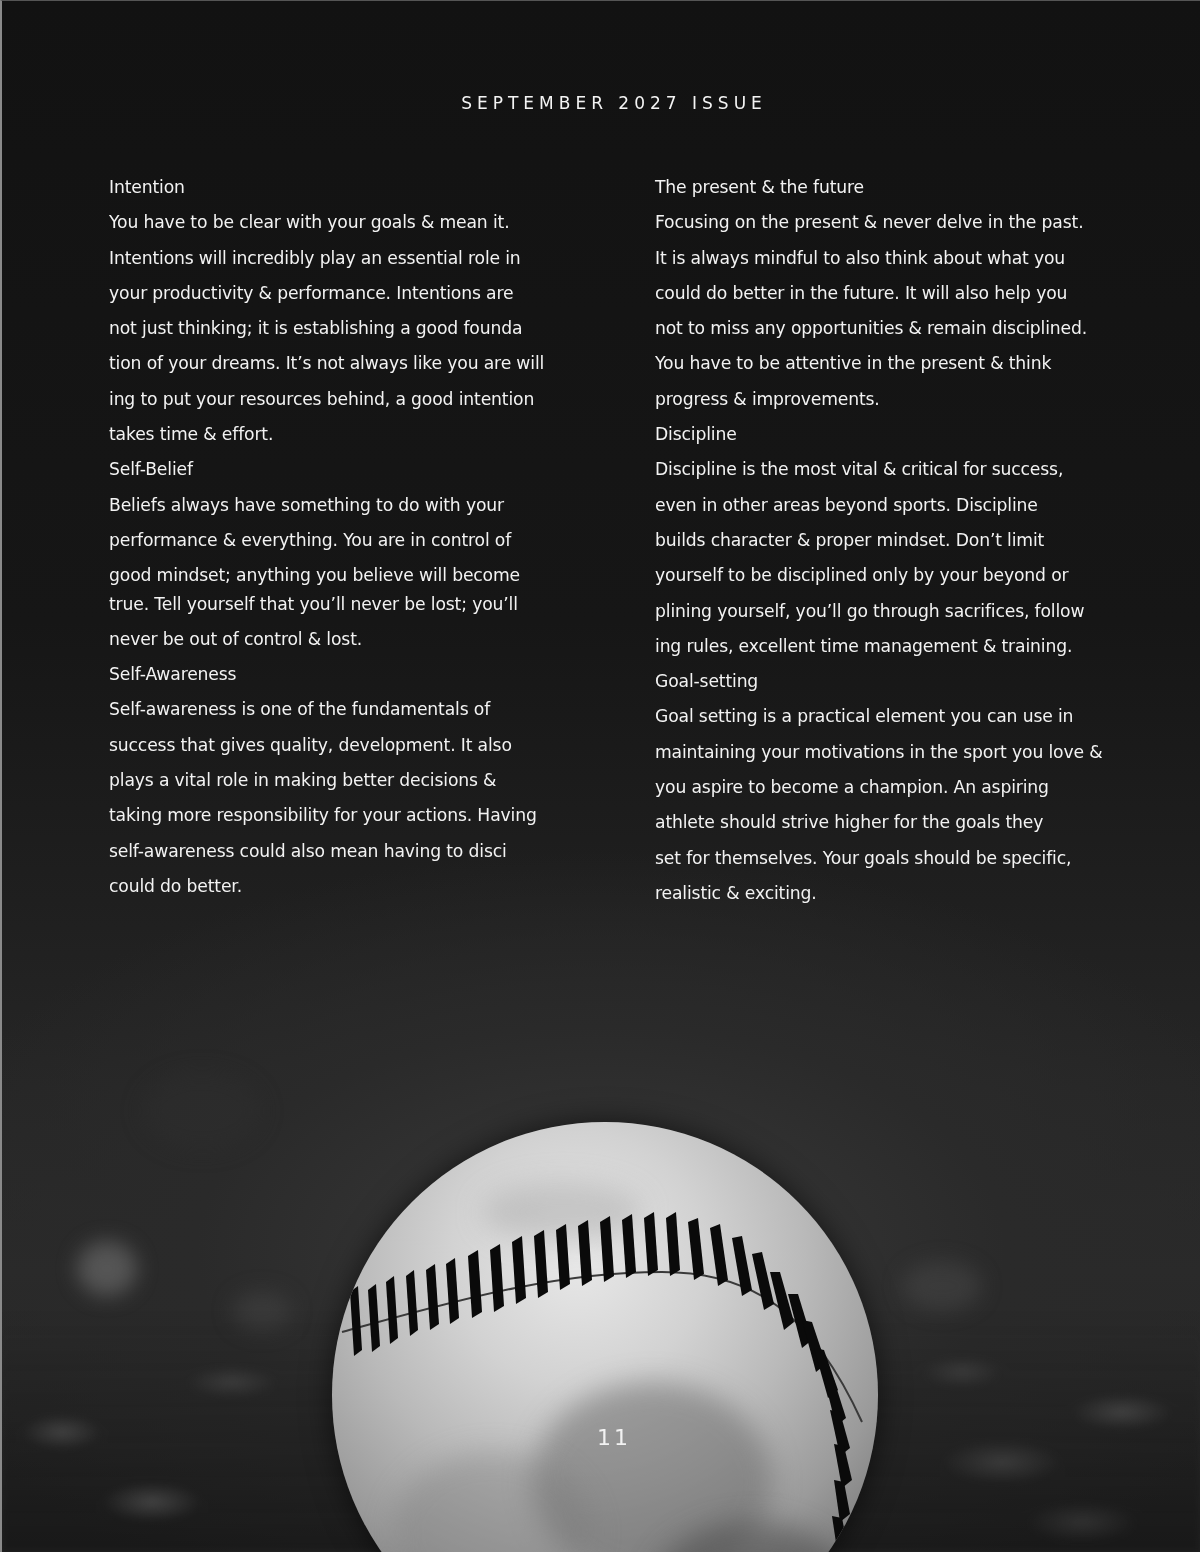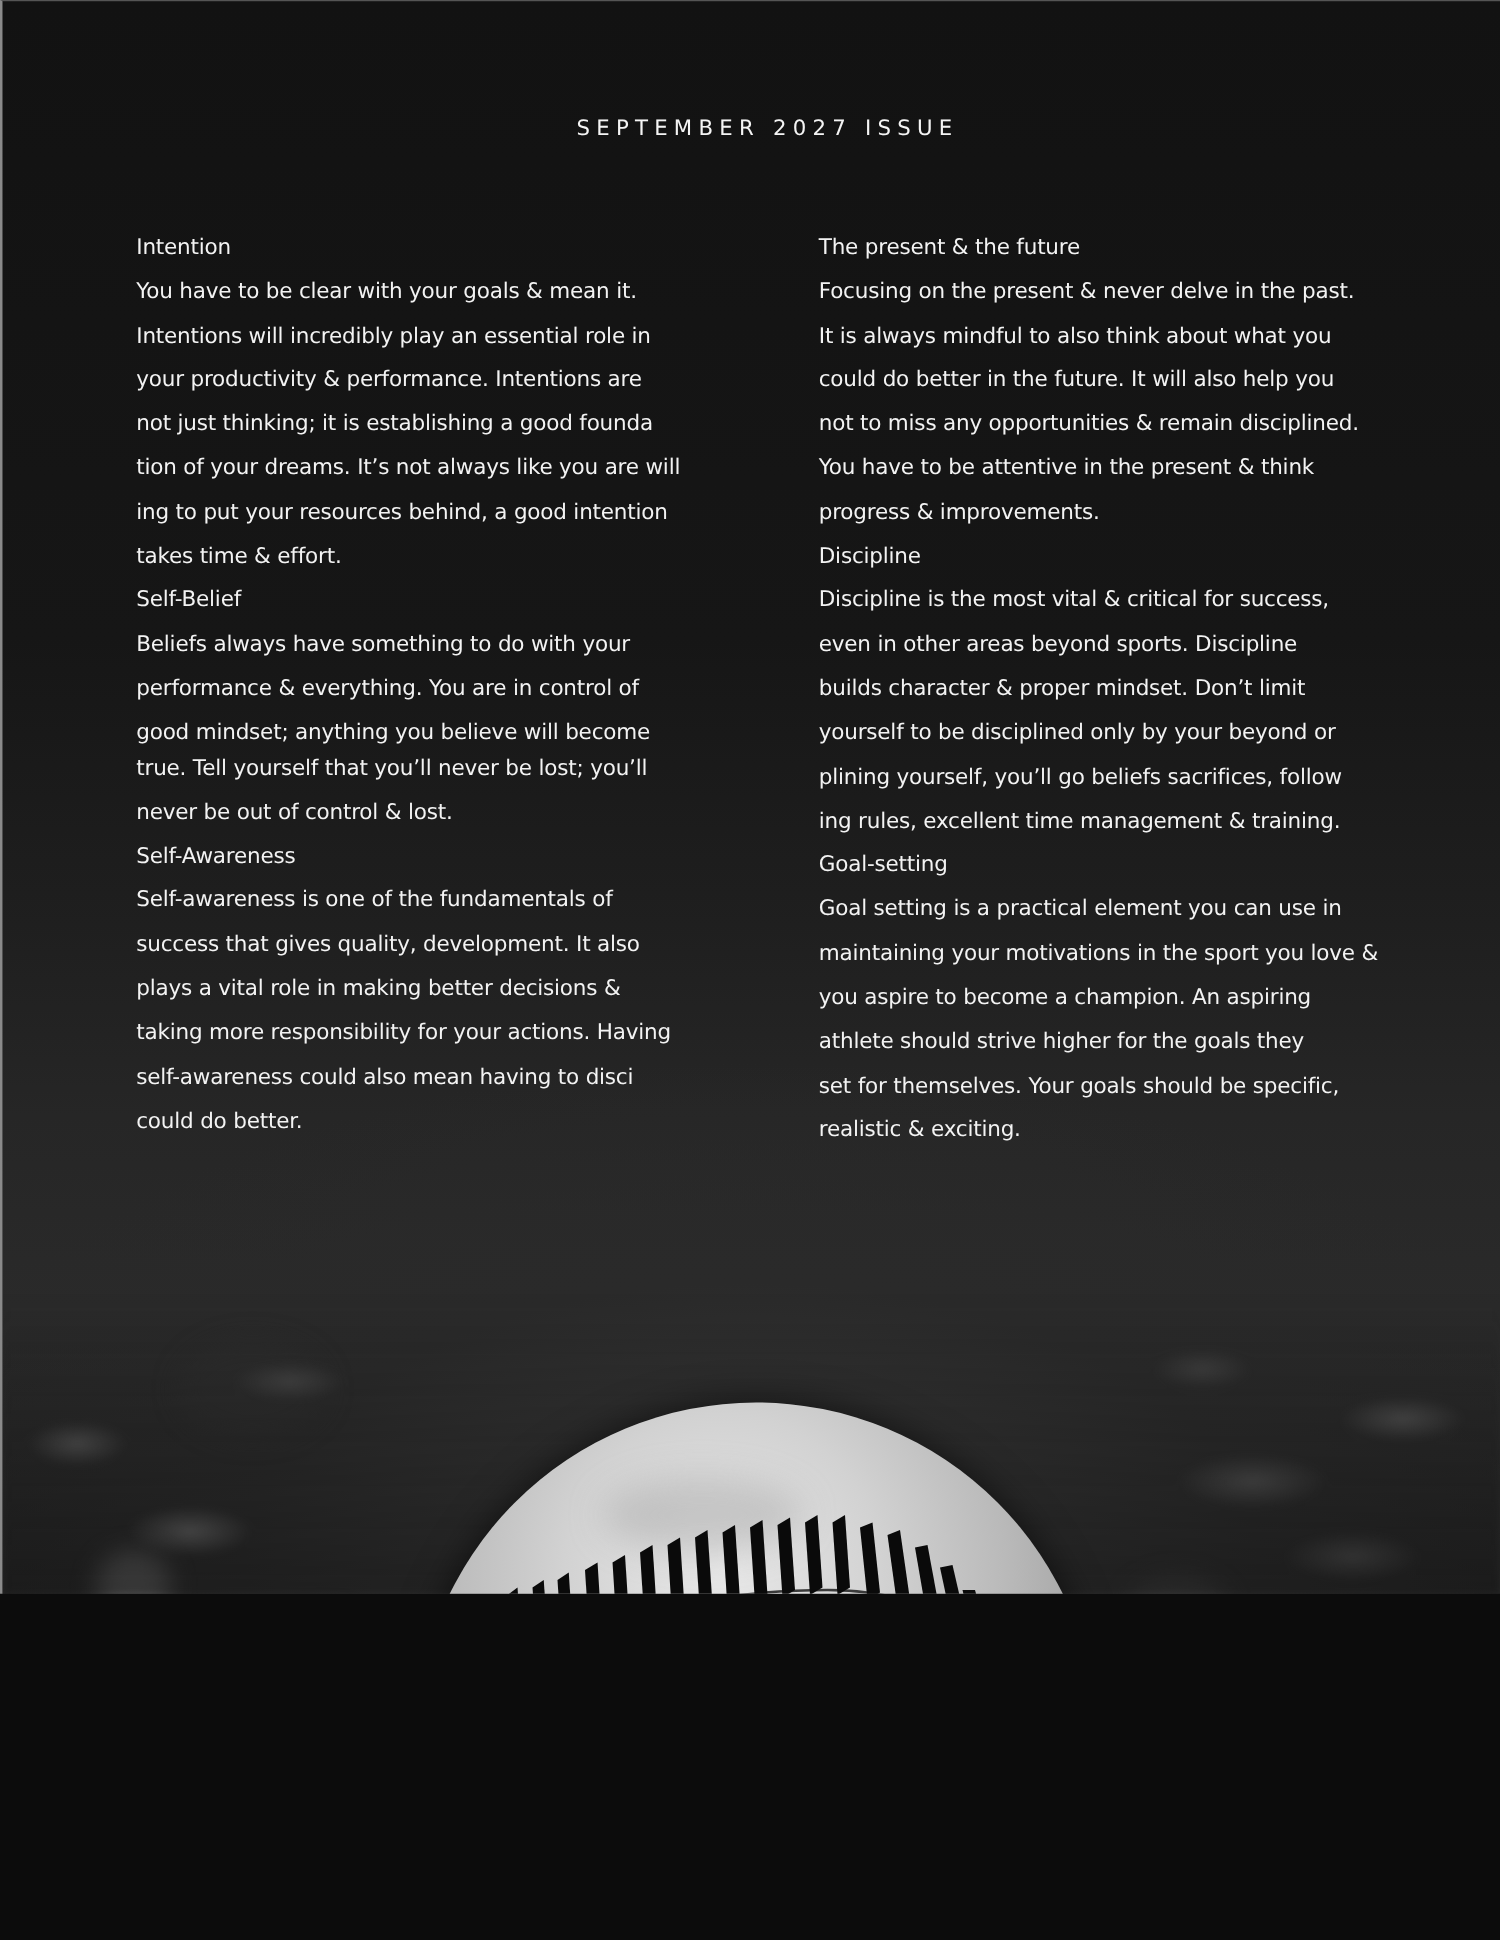--- a/index.html
+++ b/index.html
@@ -8,21 +8,21 @@
       background: #0c0c0c;
     }
     body {
       width: 1200px;
       height: 1552px;
       overflow: hidden;
     }
     .page {
       position: relative;
       width: 1200px;
-      height: 1275px;
+      height: 1552px;
       overflow: hidden;
       background:
         radial-gradient(ellipse 900px 500px at 50% 1250px, #3a3a3a 0%, #2a2a2a 45%, rgba(30,30,30,0) 80%),
         linear-gradient(180deg, #121212 0%, #161616 40%, #1f1f1f 58%, #262626 70%, #2a2a2a 82%, #222 100%);
       font-family: "Liberation Sans", "DejaVu Sans", sans-serif;
       color: #f2f2f2;
       border-left: 2px solid #8a8a8a;
       border-top: 1px solid #555;
       box-sizing: border-box;
       text-decoration: underline;
@@ -61,21 +61,21 @@
       text-align: center;
       font-size: 17px;
       letter-spacing: 5px;
       color: #f4f4f4;
       font-family: "DejaVu Sans", sans-serif;
       font-weight: normal;
     }
 
     .column {
       position: absolute;
-      top: 180px;
+      top: 169px;
       font-family: "DejaVu Sans", sans-serif;
       font-size: 17.2px;
       line-height: 35.3px;
       color: #f3f3f3;
       letter-spacing: -0.15px;
     }
     .column.left { left: 107px; width: 500px; }
     .column.right { left: 653px; width: 520px; }
     .column .line {
       display: block;
@@ -167,21 +167,21 @@
     <span class="line">could do better in the future. It will also help you</span>
     <span class="line">not to miss any opportunities &amp; remain disciplined.</span>
     <span class="line">You have to be attentive in the present &amp; think</span>
     <span class="line">progress &amp; improvements.</span>
 
     <span class="line">Discipline</span>
     <span class="line">Discipline is the most vital &amp; critical for success,</span>
     <span class="line">even in other areas beyond sports. Discipline</span>
     <span class="line">builds character &amp; proper mindset. Don’t limit</span>
     <span class="line">yourself to be disciplined only by your beyond or</span>
-    <span class="line">plining yourself, you’ll go beliefs sacrifices, follow</span>
+    <span class="line">plining yourself, you’ll go through sacrifices, follow</span>
     <span class="line">ing rules, excellent time management &amp; training.</span>
 
     <span class="line">Goal-setting</span>
     <span class="line">Goal setting is a practical element you can use in</span>
     <span class="line">maintaining your motivations in the sport you love &amp;</span>
     <span class="line">you aspire to become a champion. An aspiring</span>
     <span class="line">athlete should strive higher for the goals they</span>
     <span class="line">set for themselves. Your goals should be specific,</span>
     <span class="line">realistic &amp; exciting.</span>
   </div>

